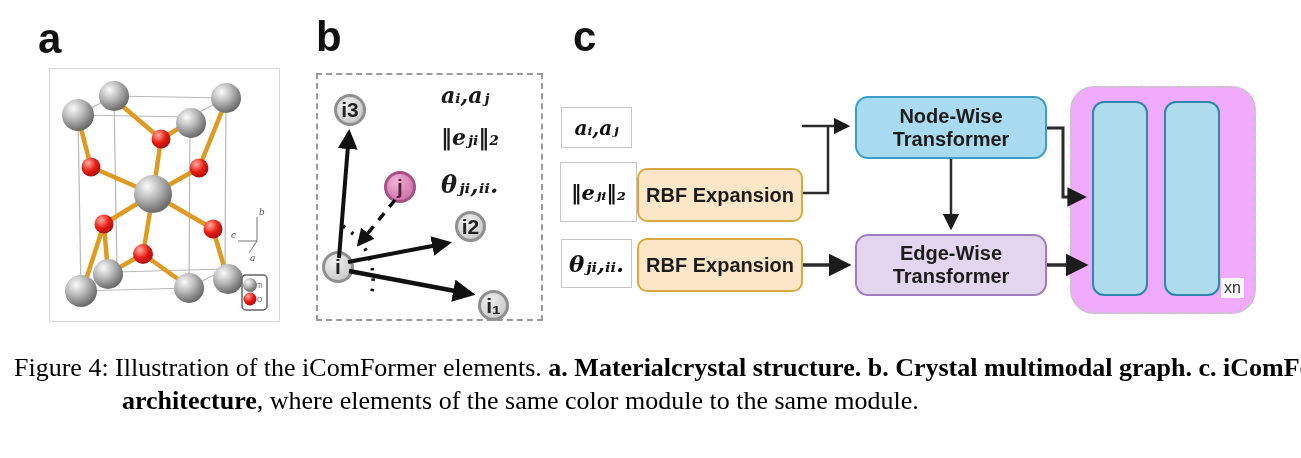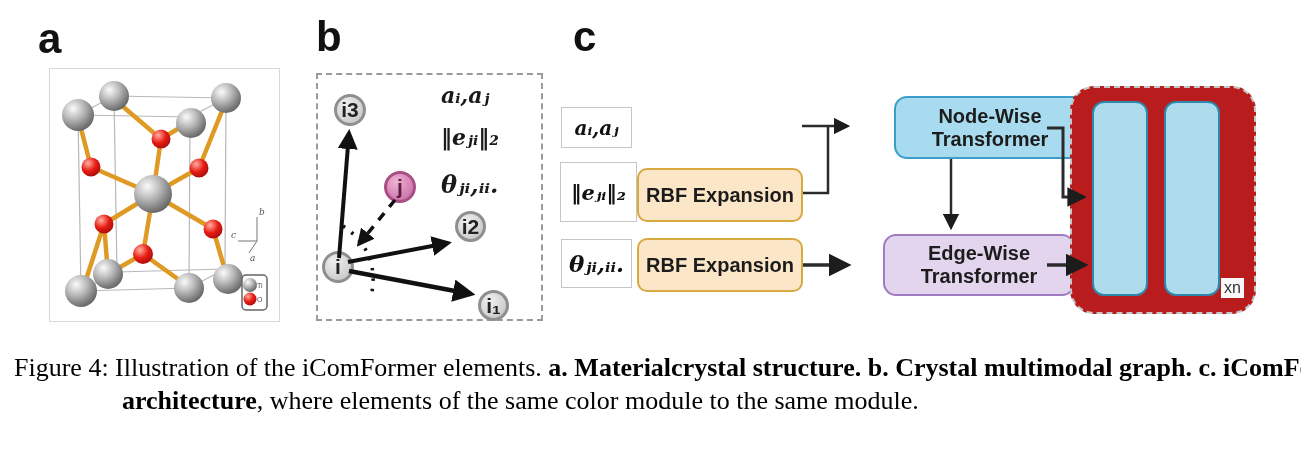--- a/index.html
+++ b/index.html
@@ -24,24 +24,24 @@
   
   .io-label{position:absolute;background:#fff;border:1px solid #c6c6c6;box-sizing:border-box;
             display:flex;align-items:center;justify-content:center;
             font-family:"DejaVu Serif","DejaVu Sans",serif;font-style:italic;font-weight:bold;color:#111;}
   .block{position:absolute;box-sizing:border-box;border-radius:10px;display:flex;align-items:center;
          justify-content:center;text-align:center;font-weight:bold;font-size:20px;color:#1c1c1c;
          font-family:"Liberation Sans",sans-serif;line-height:1.15;}
   #cgcnn{left:636px;top:101px;width:166px;height:52px;background:#f4bdbb;border:2.5px solid #c8625f;}
   #rbf1{left:637px;top:168px;width:166px;height:54px;background:#fce6c8;border:2.5px solid #d8a93e;}
   #rbf2{left:637px;top:238px;width:166px;height:54px;background:#fce6c8;border:2.5px solid #d8a93e;}
-  #node-tr{left:855px;top:96px;width:192px;height:63px;background:#a8dbef;border:2.5px solid #3a9ec9;border-radius:13px;margin-left:39px;}
-  #edge-tr{left:855px;top:234px;width:192px;height:62px;background:#e3d5ed;border:2.5px solid #a07cc0;border-radius:13px;margin-left:28px;}
+  #node-tr{left:855px;top:96px;width:192px;height:63px;background:#a8dbef;border:2.5px solid #3a9ec9;border-radius:13px;}
+  #edge-tr{left:855px;top:234px;width:192px;height:62px;background:#e3d5ed;border:2.5px solid #a07cc0;border-radius:13px;}
   #repeat-module{position:absolute;left:1070px;top:86px;width:186px;height:228px;box-sizing:border-box;
-                 background:#b91c1c;border:2px dashed #c6c6c6;border-radius:24px;}
+                 background:#f0abfc;border:2px dashed #c6c6c6;border-radius:24px;}
   .tall-blue{position:absolute;box-sizing:border-box;background:#aedcec;border:2px solid #2f87ac;border-radius:12px;
              top:13px;height:195px;width:56px;}
   #tall-blue-1{left:20px;}
   #tall-blue-2{left:92px;}
   #xn-chip{position:absolute;right:10px;bottom:14px;background:#f8f8f8;padding:1px 3px;
            font-size:16px;color:#333;font-family:"Liberation Sans",sans-serif;}
   
   #overlay{position:absolute;left:0;top:0;width:1301px;height:340px;pointer-events:none;}
   
   #caption{position:absolute;left:14px;top:352px;width:1278px;

